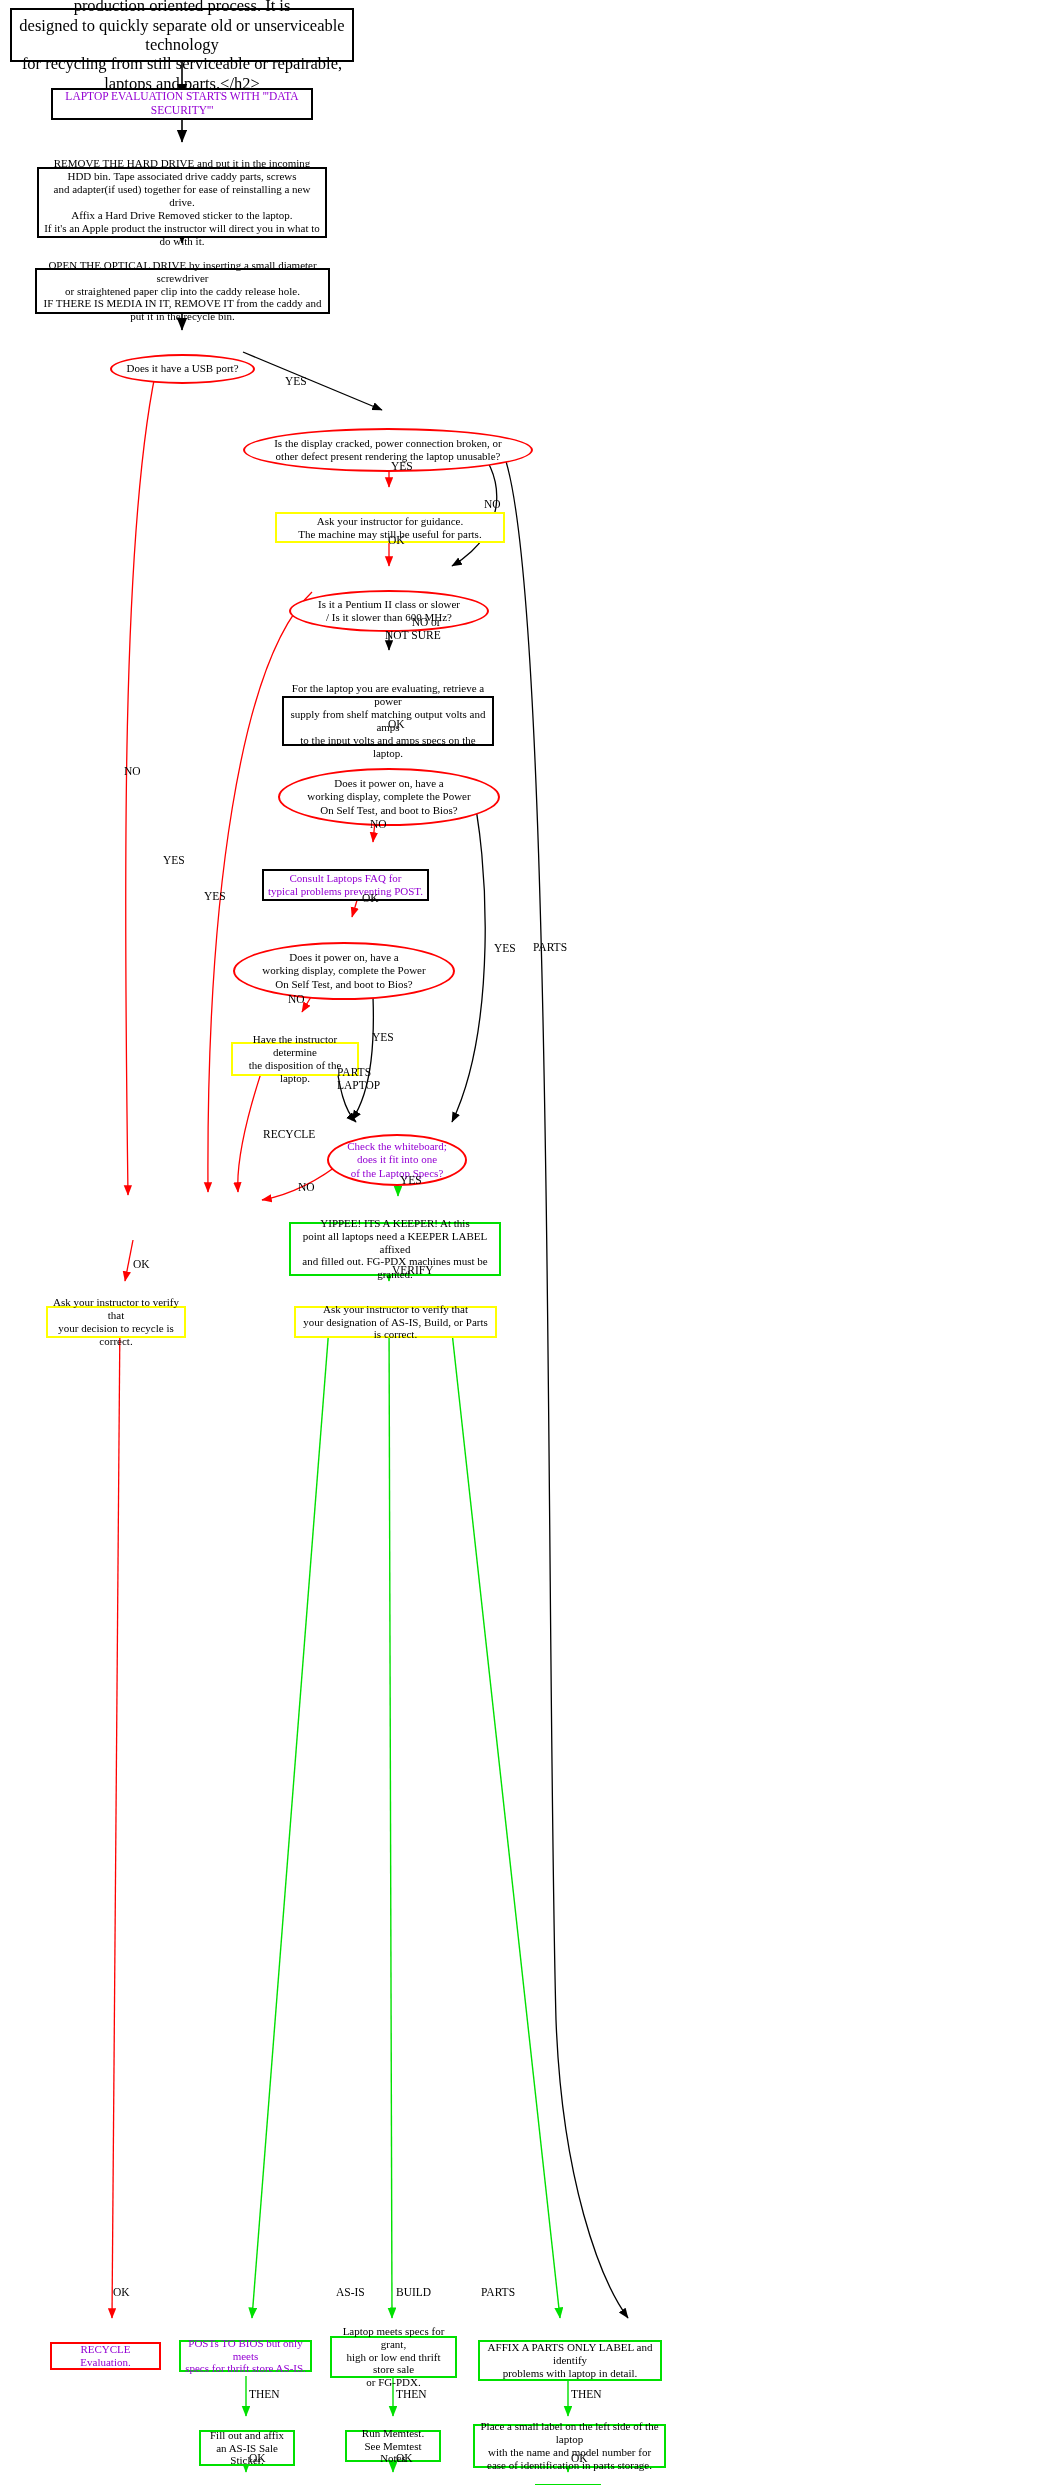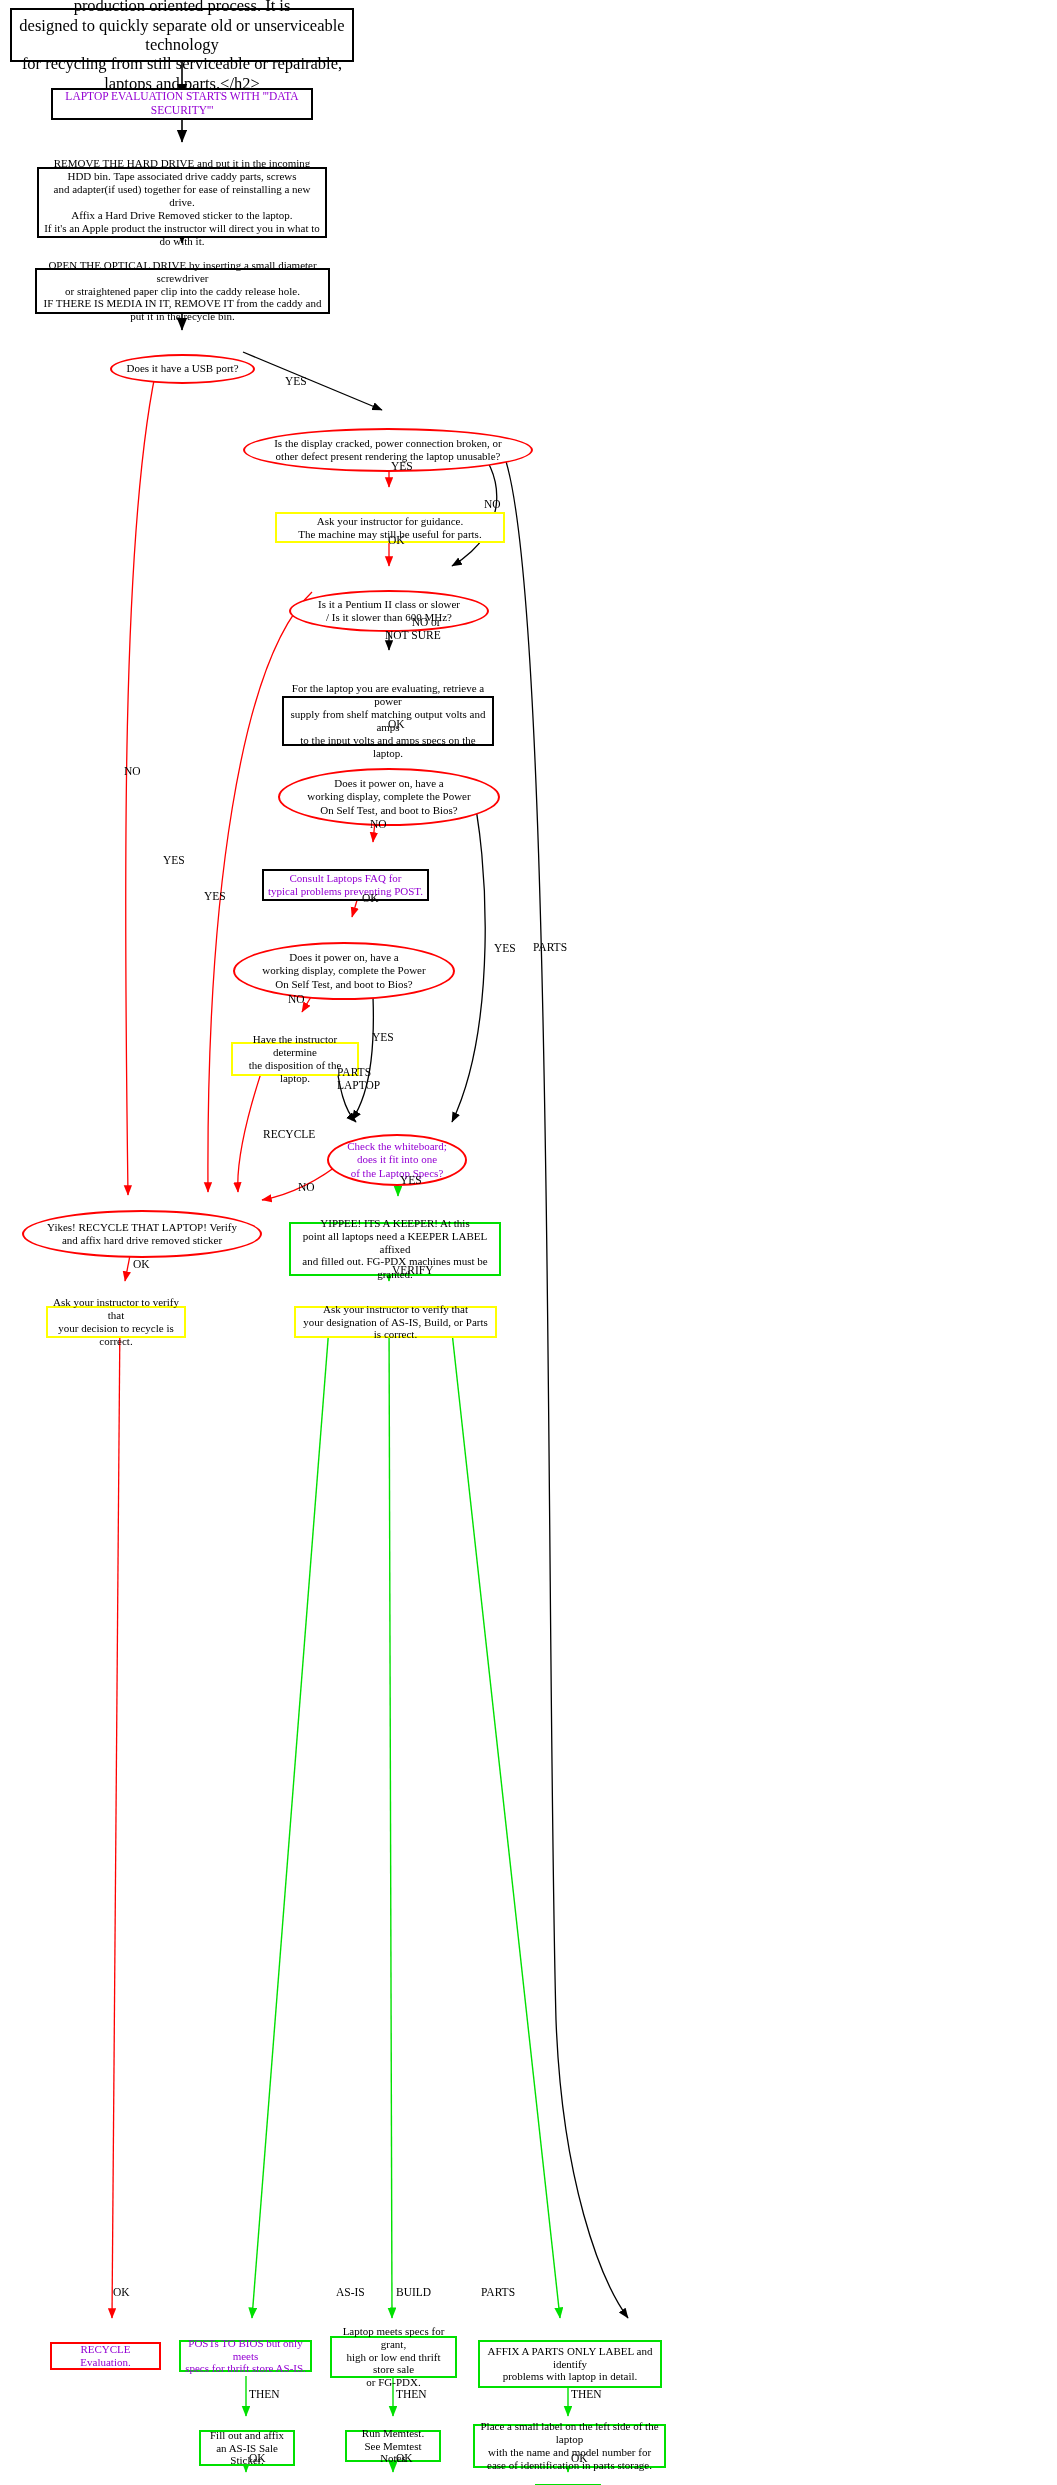--- a/index.html
+++ b/index.html
@@ -177,24 +177,20 @@
     <span class="txt">Have the instructor determine
 the disposition of the laptop.</span>
   </div>
 
   <div class="el el-purple fs11" style="left:327px;top:1110px;width:140px;height:52px;">
     <span class="txt">Check the whiteboard;
 does it fit into one
 of the Laptop Specs?</span>
   </div>
 
-  <div class="el fs11" style="left:22px;top:1186px;width:240px;height:48px;">
-    <span class="txt">Yikes! RECYCLE THAT LAPTOP! Verify
-and affix hard drive removed sticker</span>
-  </div>
 
   <div class="node bx-green fs11" style="left:289px;top:1198px;width:212px;height:54px;padding:1px 4px;">
     <span class="txt">YIPPEE! ITS A KEEPER! At this
 point all laptops need a KEEPER LABEL affixed
 and filled out. FG-PDX machines must be granted.</span>
   </div>
 
   <div class="node bx-yellow fs11" style="left:46px;top:1282px;width:140px;height:32px;padding:1px 4px;">
     <span class="txt">Ask your instructor to verify that
 your decision to recycle is correct.</span>
@@ -213,21 +209,21 @@
     <span class="txt">POSTs TO BIOS but only meets
 specs for thrift store AS-IS.</span>
   </div>
 
   <div class="node bx-green fs11" style="left:330px;top:2312px;width:127px;height:42px;padding:1px 4px;">
     <span class="txt">Laptop meets specs for grant,
 high or low end thrift store sale
 or FG-PDX.</span>
   </div>
 
-  <div class="node bx-green fs11" style="left:478px;top:2316px;width:184px;height:48px;padding:1px 4px;">
+  <div class="node bx-green fs11" style="left:478px;top:2316px;width:184px;height:41px;padding:1px 4px;">
     <span class="txt">AFFIX A PARTS ONLY LABEL and identify
 problems with laptop in detail.</span>
   </div>
 
   <div class="node bx-green fs11" style="left:199px;top:2406px;width:96px;height:32px;padding:16px 4px;">
     <span class="txt">Fill out and affix
 an AS-IS Sale Sticker.</span>
   </div>
 
   <div class="node bx-green fs11" style="left:345px;top:2406px;width:96px;height:32px;padding:1px 4px;">

